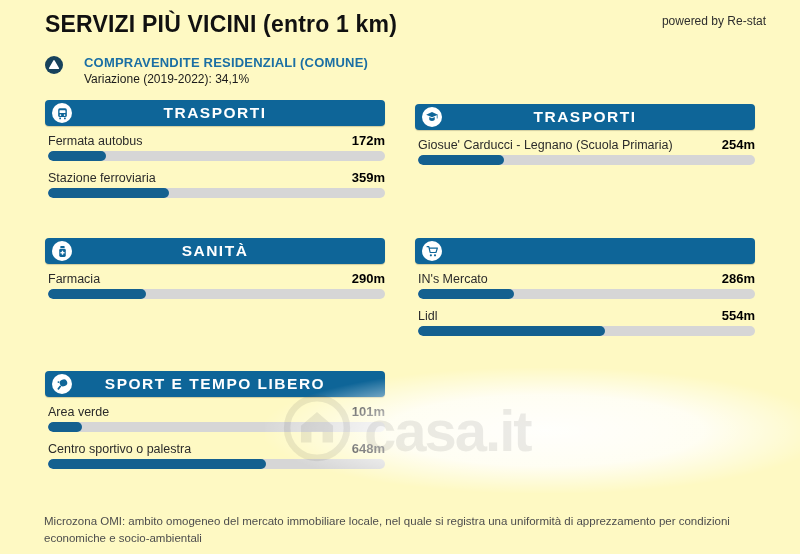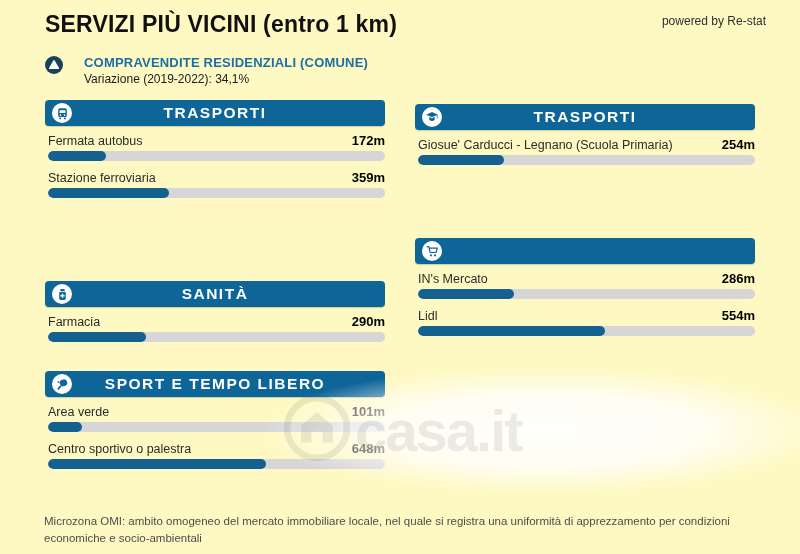--- a/index.html
+++ b/index.html
@@ -53,21 +53,21 @@
     background:var(--bar-fill,#14608F); width:0;
   }
   
   .wm-blob {
     position:absolute; left:265px; top:368px; width:560px; height:125px;
     background:radial-gradient(ellipse at 50% 50%, rgba(255,255,255,.95) 0%, rgba(255,255,255,.8) 40%, rgba(255,255,255,0) 72%);
     pointer-events:none; z-index:5;
   }
   .watermark {
     position:absolute; left:282px; top:392px; height:76px;
-    display:flex; align-items:center; gap:3px;
+    display:flex; align-items:center; gap:12px;
     pointer-events:none; z-index:6; opacity:.10;
   }
   .wm-text { font-size:58px; font-weight:bold; color:#444; letter-spacing:-2px; }
   
   .footer-note {
     position:absolute; left:44px; top:513px; width:740px;
     font-size:11.5px; line-height:1.45; color:var(--footer-text,#4d4d4d);
   }
 </style>
 </head>
@@ -144,21 +144,21 @@
           <span class="svc-label">Giosue' Carducci - Legnano (Scuola Primaria)</span>
           <span class="svc-value">254m</span>
         </div>
         <div class="track">
           <div class="fill" style="width: 25.4%;"></div>
         </div>
       </div>
     </div>
   </section>
 
-  <section class="panel" style="left:45px; top:238px;margin-top:43px;">
+  <section class="panel" style="left:45px; top:238px;">
     <header class="panel-header">
       <span class="icon-circle">
         <svg width="13" height="13" viewBox="0 0 24 24">
           <rect x="8" y="2" width="8" height="3.6" rx="1" fill="currentColor"></rect>
           <rect x="6" y="7" width="12" height="15" rx="2.5" fill="currentColor"></rect>
           <rect x="10.7" y="10.5" width="2.6" height="7.5" fill="#fff"></rect>
           <rect x="8.2" y="13" width="7.6" height="2.6" fill="#fff"></rect>
         </svg>
       </span>
       <span class="panel-title">SANITÀ</span>

